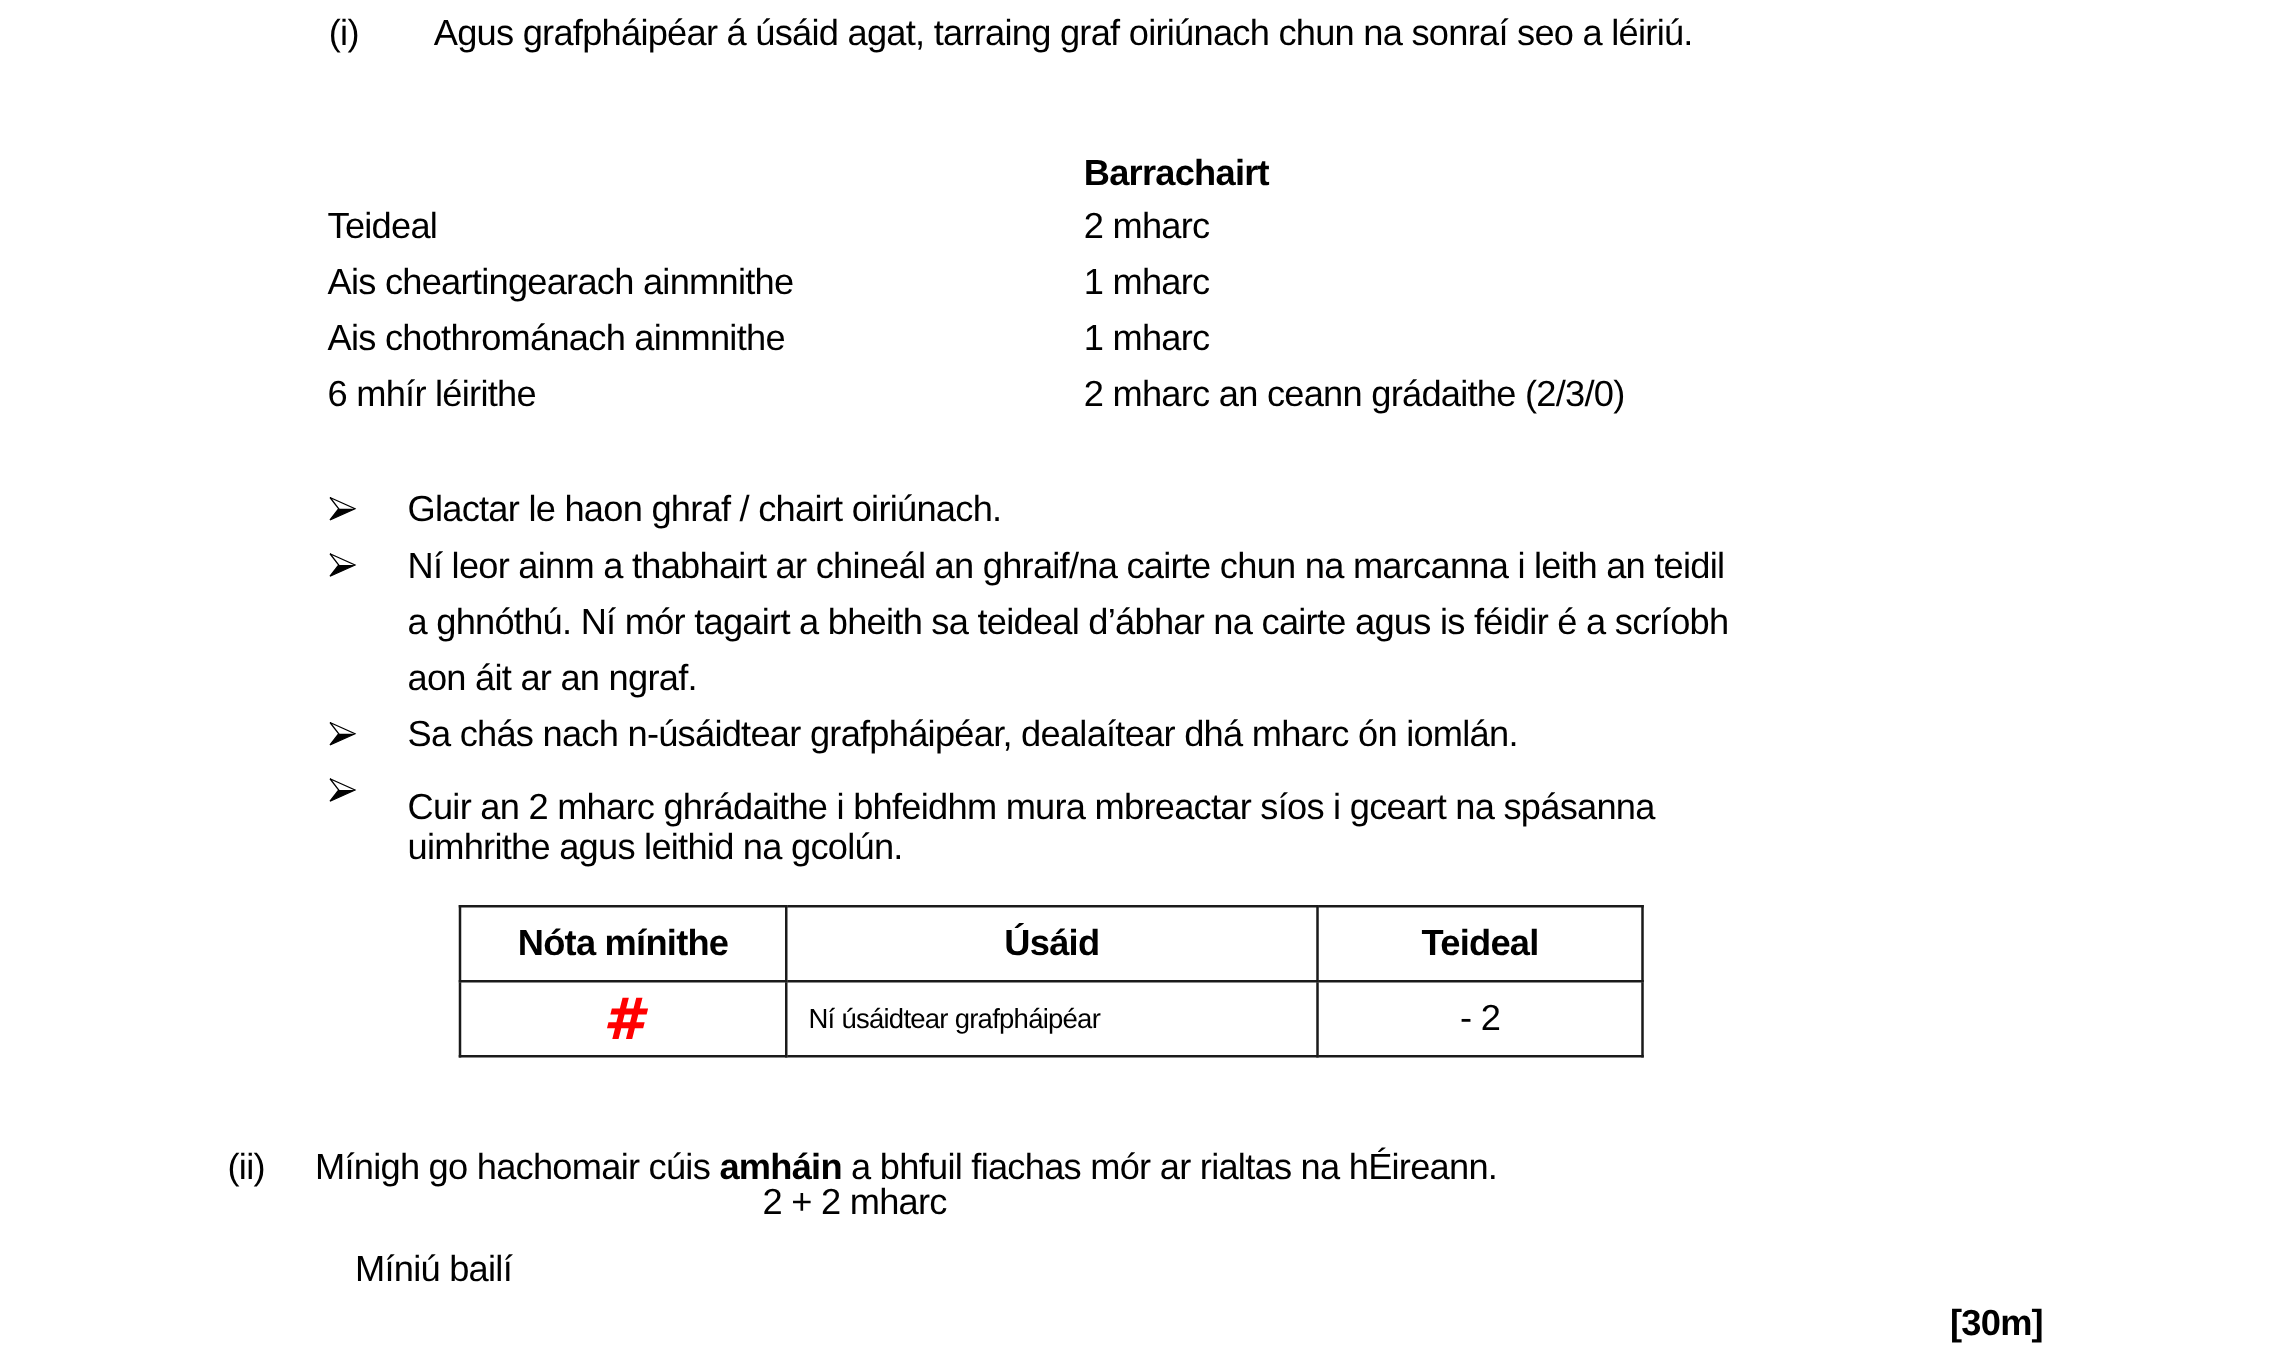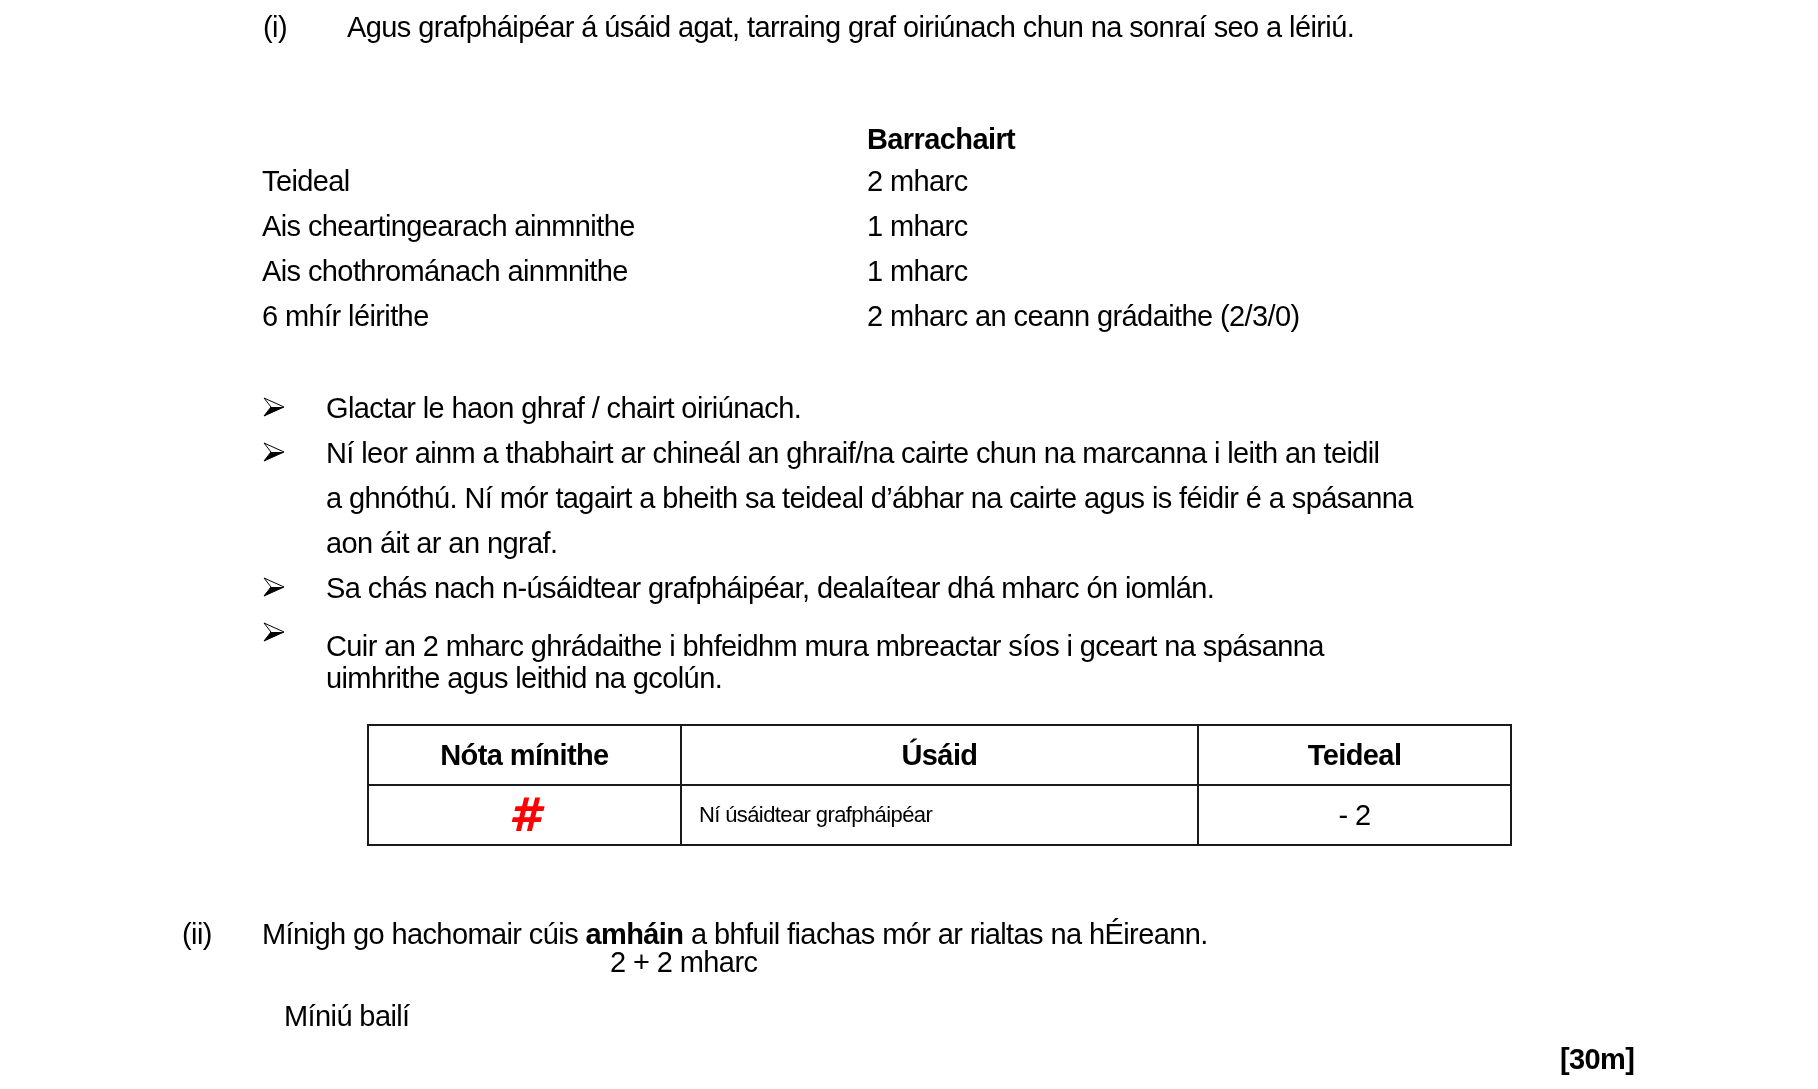--- a/index.html
+++ b/index.html
@@ -11,21 +11,21 @@
     position: absolute; white-space: nowrap;
     font-size: 29px; line-height: 34px; letter-spacing: -0.6px;
   }
   .b { font-weight: bold; }
   .bullet {
     position: absolute; width: 22px; height: 20px;
   }
   .bullet svg { display: block; }
   table.notes {
     position: absolute; left: 367px; top: 724px;
-    width: 1145px; border-collapse: collapse;
+    width: 948px; border-collapse: collapse;
   }
   table.notes td, table.notes th {
     border: 2px solid #1a1a1a; height: 58px; padding: 0;
     font-size: 29px; letter-spacing: -0.6px;
   }
   table.notes th { font-weight: bold; text-align: center; }
   table.notes td.c { text-align: center; }
   table.notes td.l { text-align: left; padding-left: 17px; font-size: 22px; }
   .hash {
     color: #ff0000; font-weight: bold; font-style: italic;
@@ -67,21 +67,21 @@
   </div>
   <div class="ln" style="left:326px; top:391px;">Glactar le haon ghraf / chairt oiriúnach.</div>
 
   <div class="bullet" style="left:263px; top:442px;">
     <svg width="22" height="20" viewBox="0 0 22 20">
         <polygon points="1,1 21,10 1,19 8,10" fill="#ffffff" stroke="#000" stroke-width="1"></polygon>
         <polygon points="8,10 21,10 1,19" fill="#000"></polygon>
       </svg>
   </div>
   <div class="ln" style="left:326px; top:436px;">Ní leor ainm a thabhairt ar chineál an ghraif/na cairte chun na marcanna i leith an teidil</div>
-  <div class="ln" style="left:326px; top:481px;">a ghnóthú.  Ní mór tagairt a bheith sa teideal d’ábhar na cairte agus is féidir é a spásanna</div>
+  <div class="ln" style="left:326px; top:481px;">a ghnóthú.  Ní mór tagairt a bheith sa teideal d’ábhar na cairte agus is féidir é a scríobh</div>
   <div class="ln" style="left:326px; top:526px;">aon áit ar an ngraf.</div>
 
   <div class="bullet" style="left:263px; top:577px;">
     <svg width="22" height="20" viewBox="0 0 22 20">
         <polygon points="1,1 21,10 1,19 8,10" fill="#ffffff" stroke="#000" stroke-width="1"></polygon>
         <polygon points="8,10 21,10 1,19" fill="#000"></polygon>
       </svg>
   </div>
   <div class="ln" style="left:326px; top:571px;">Sa chás nach n-úsáidtear grafpháipéar, dealaítear dhá mharc ón iomlán.</div>
 
@@ -111,19 +111,19 @@
     <td class="c">
       <span class="hash">#</span>
     </td>
     <td class="l">Ní úsáidtear grafpháipéar</td>
     <td class="c">- 2</td>
   </tr>
 </tbody>
   </table>
 
 <div class="ln" style="left:182px; top:917px;text-align:right;">(ii)</div>
-<div class="ln" style="left:262px; top:917px;">
+<div class="ln" style="left:252px; top:917px;">
   <span>Mínigh go hachomair cúis </span><span class="b">amháin</span><span> a bhfuil fiachas mór ar rialtas na hÉireann.</span>
 </div>
 <div class="ln" style="left:284px; top:999px;">Míniú bailí</div>
 <div class="ln" style="left:610px; top:945px;">2 + 2 mharc</div>
 
 <div class="ln b" style="left:1560px; top:1042px;">[30m]</div>
 
 </body></html>

